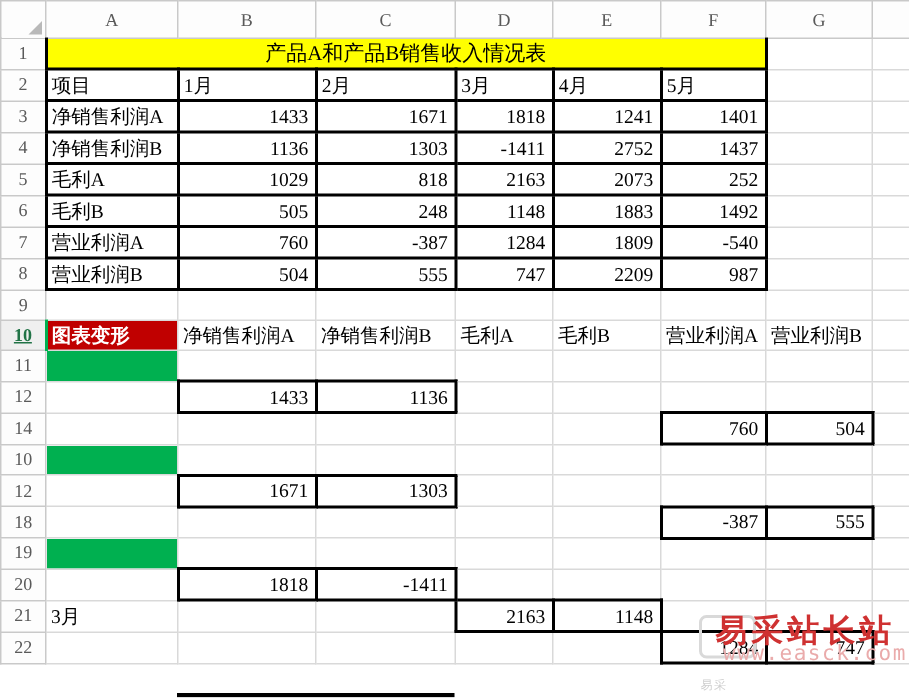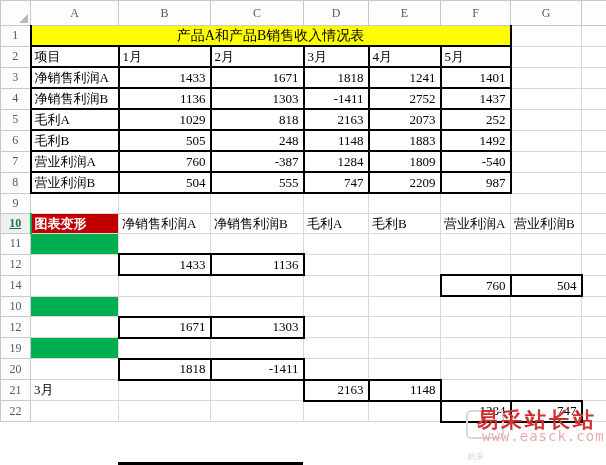--- a/index.html
+++ b/index.html
@@ -246,20 +246,31 @@
           <td></td>
           <td class="ar box">1671</td>
           <td class="ar box">1303</td>
           <td></td>
           <td></td>
           <td></td>
           <td></td>
           <td></td>
         </tr>
         <tr>
+          <td class="rh">18</td>
+          <td></td>
+          <td></td>
+          <td></td>
+          <td></td>
+          <td></td>
+          <td class="ar box">-387</td>
+          <td class="ar box">555</td>
+          <td></td>
+        </tr>
+        <tr>
           <td class="rh">19</td>
           <td class="al fill-green"></td>
           <td></td>
           <td></td>
           <td></td>
           <td></td>
           <td></td>
           <td></td>
           <td></td>
         </tr>

